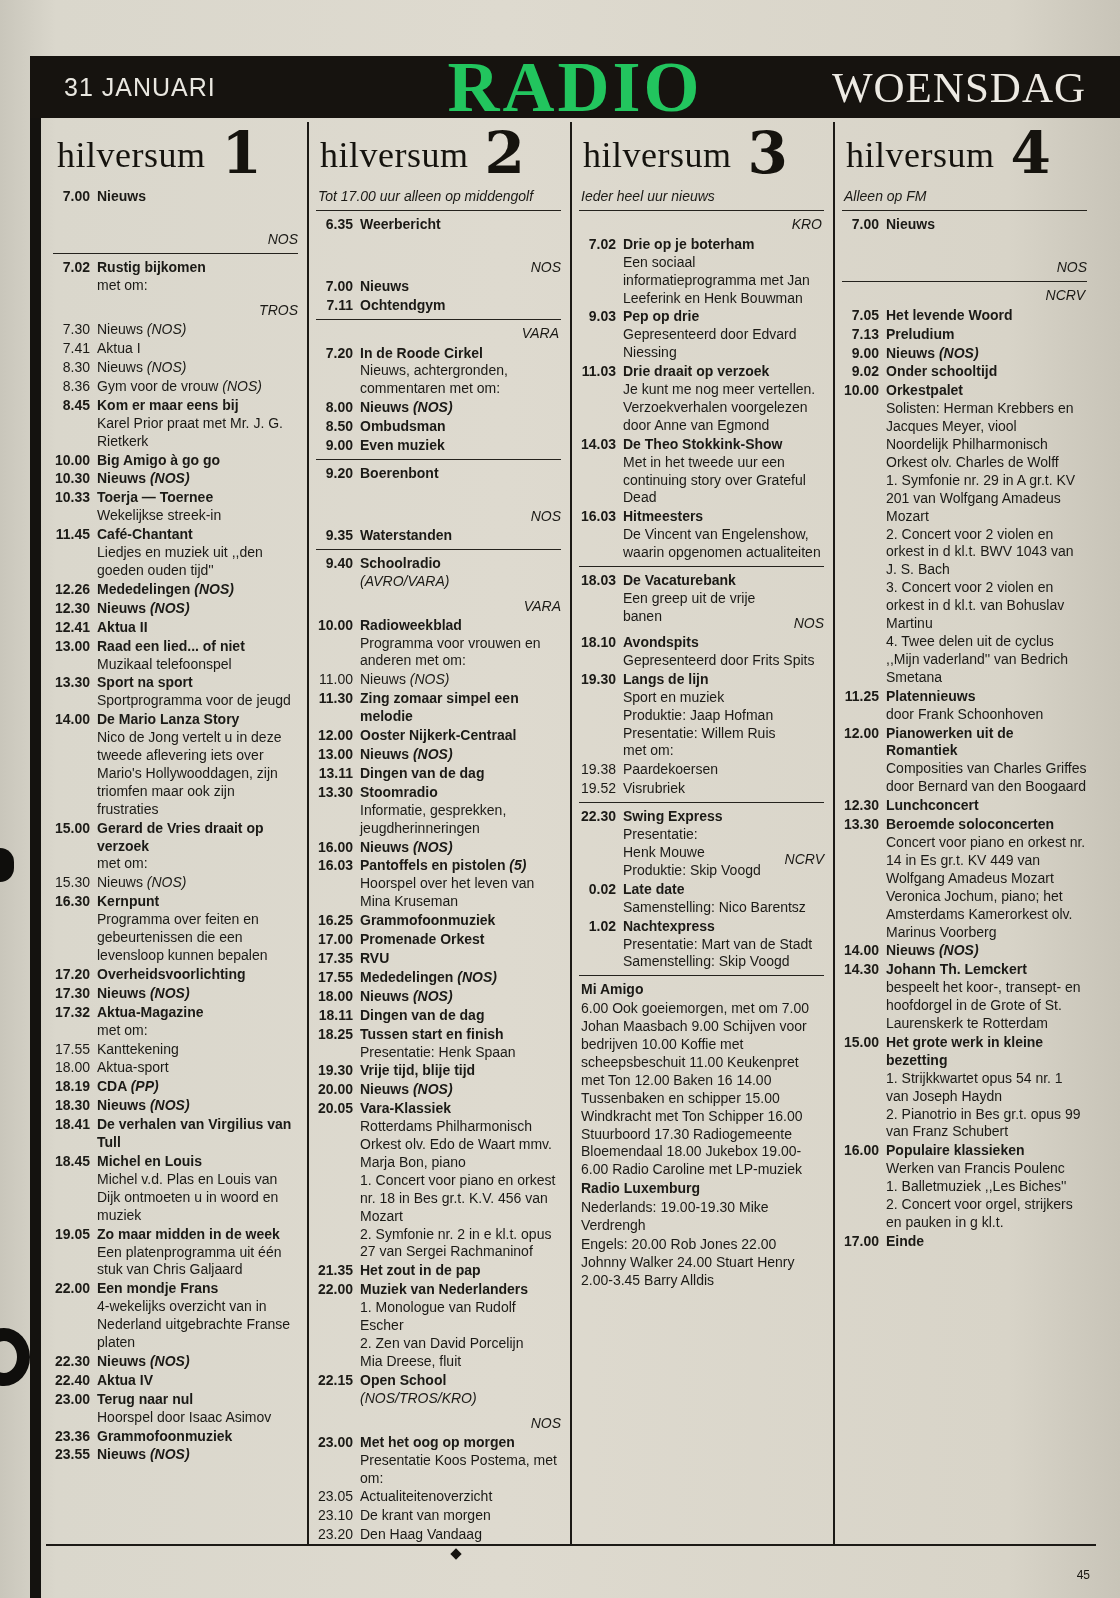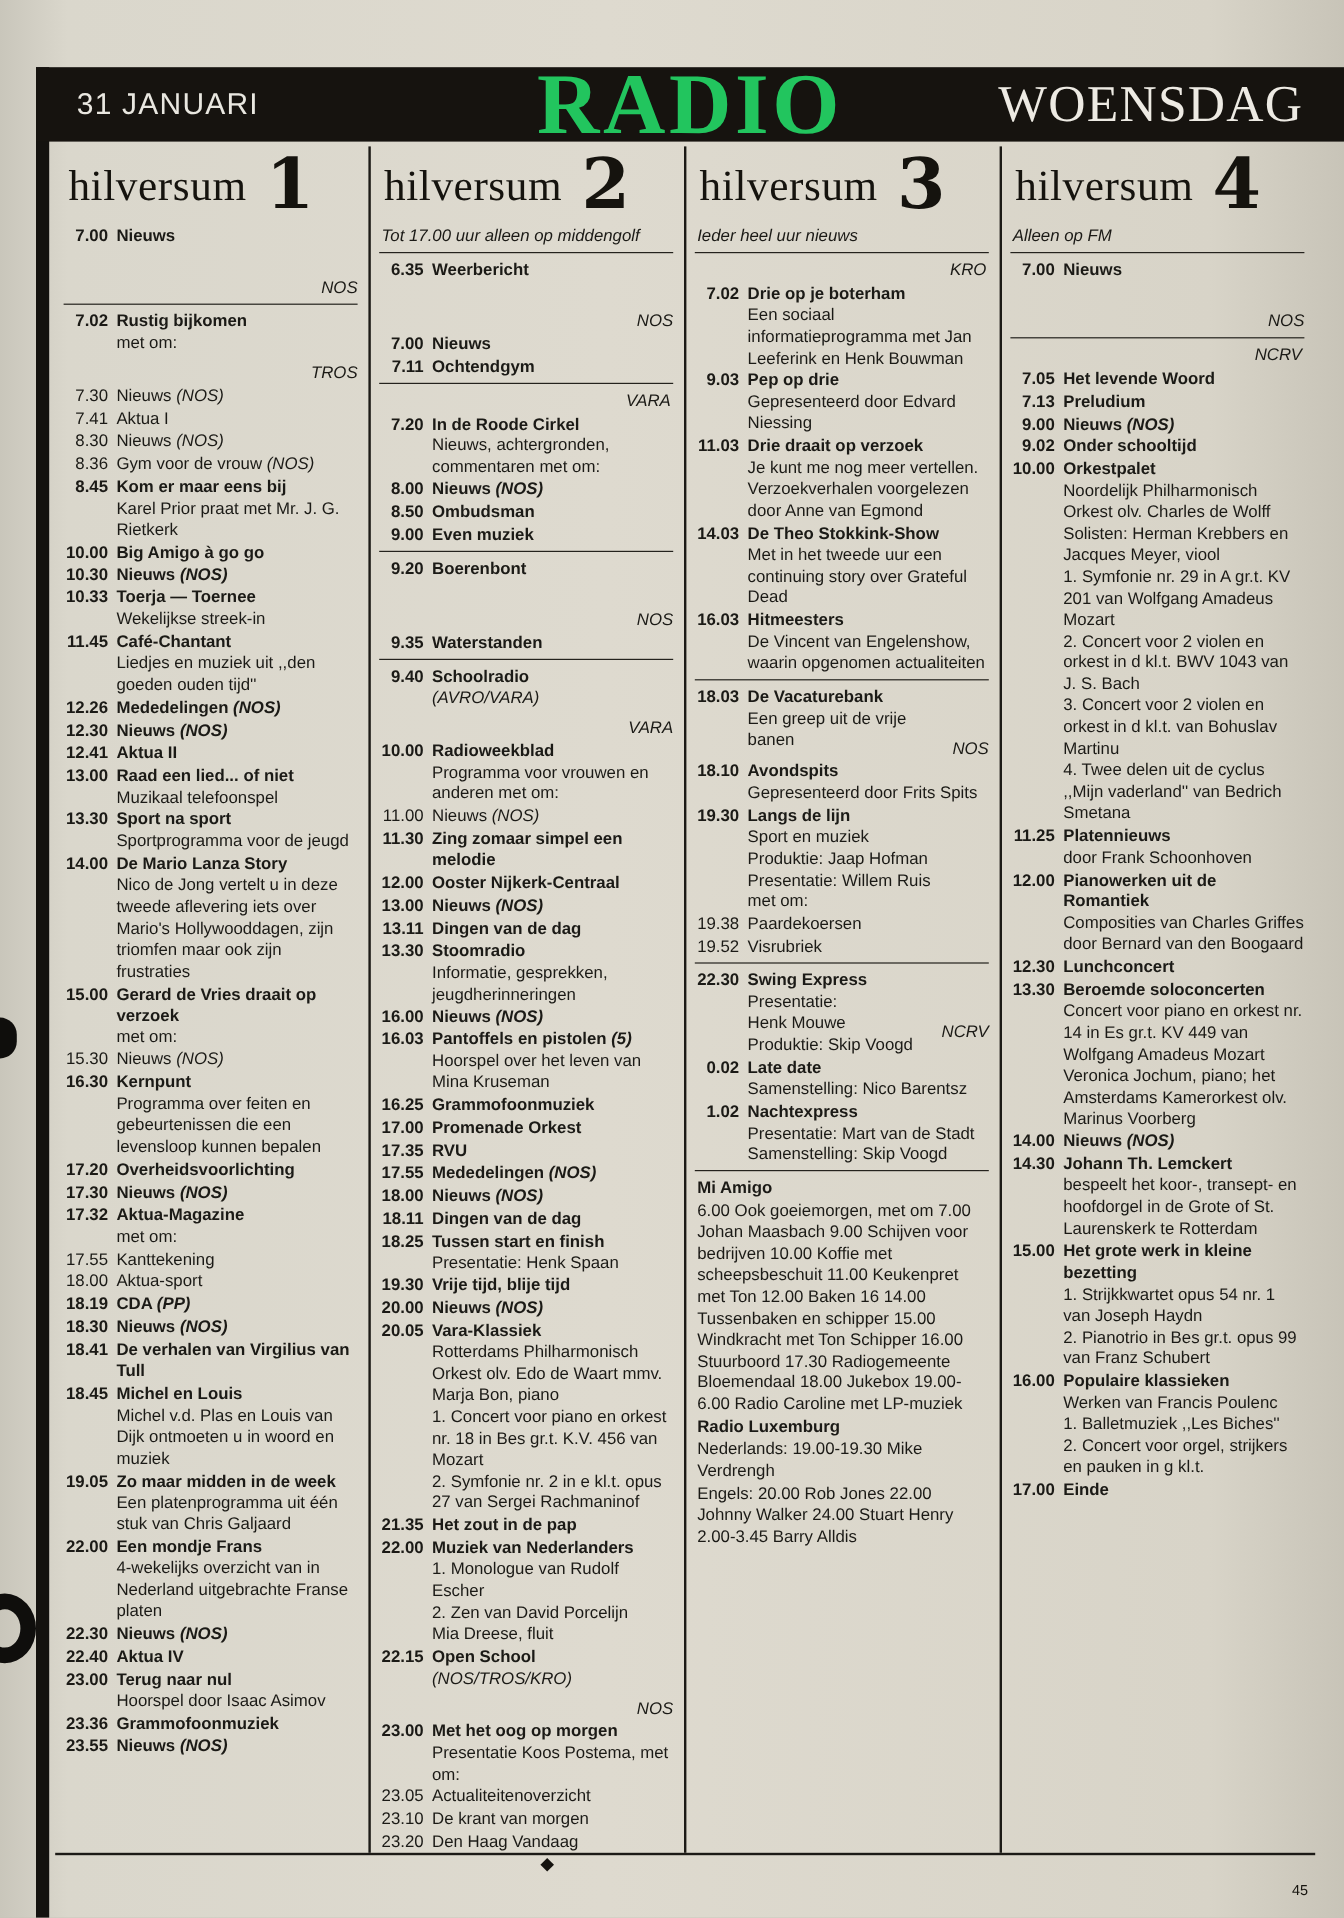--- a/index.html
+++ b/index.html
@@ -709,22 +709,22 @@
         <div class="prog">
           <span class="time">9.02</span>
           <div class="body">
             <div class="titleline"><span class="title">Onder schooltijd</span></div>
           </div>
         </div>
         <div class="prog">
           <span class="time">10.00</span>
           <div class="body">
             <div class="titleline"><span class="title">Orkestpalet</span></div>
+            <div class="desc">Solisten: Herman Krebbers en Jacques Meyer, viool</div>
             <div class="desc">Noordelijk Philharmonisch Orkest olv. Charles de Wolff</div>
-            <div class="desc">Solisten: Herman Krebbers en Jacques Meyer, viool</div>
             <div class="desc">1. Symfonie nr. 29 in A gr.t. KV 201 van Wolfgang Amadeus Mozart</div>
             <div class="desc">2. Concert voor 2 violen en orkest in d kl.t. BWV 1043 van J. S. Bach</div>
             <div class="desc">3. Concert voor 2 violen en orkest in d kl.t. van Bohuslav Martinu</div>
             <div class="desc">4. Twee delen uit de cyclus ,,Mijn vaderland'' van Bedrich Smetana</div>
           </div>
         </div>
         <div class="prog">
           <span class="time">11.25</span>
           <div class="body">
             <div class="titleline"><span class="title">Platennieuws</span></div>

